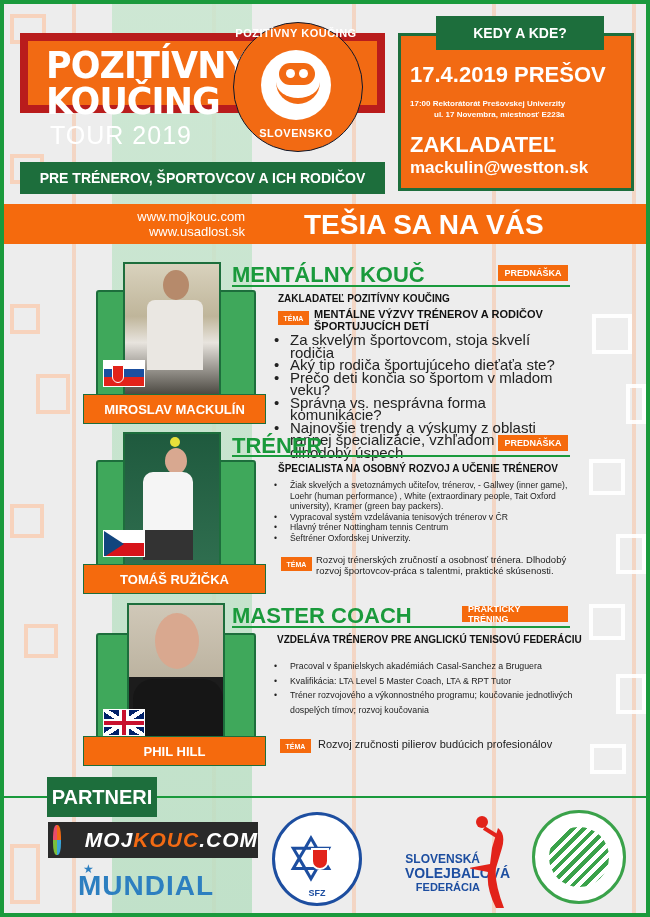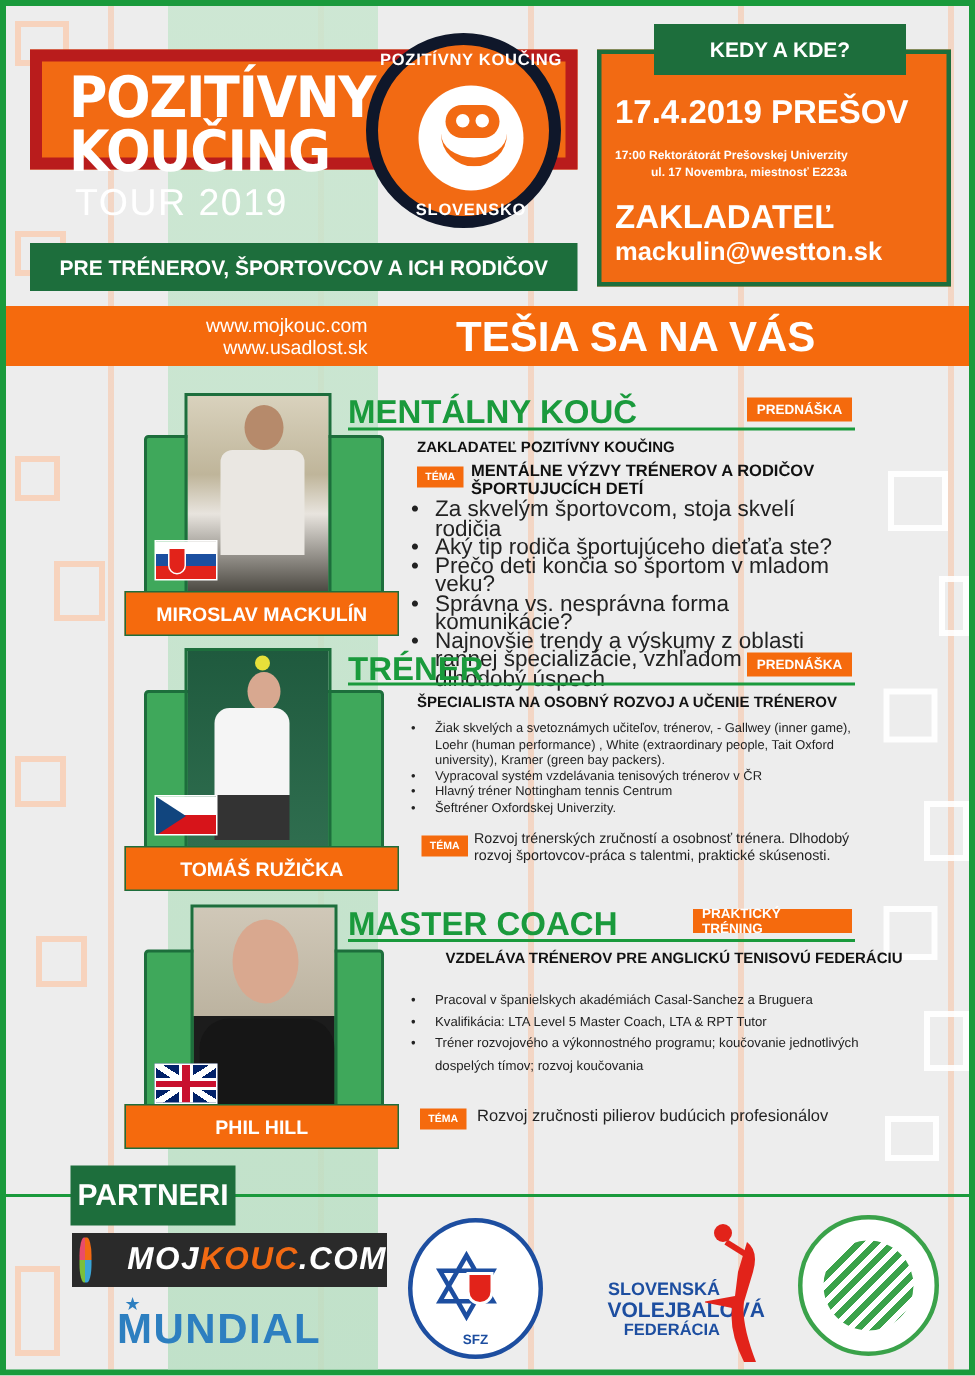--- a/index.html
+++ b/index.html
@@ -36,22 +36,22 @@
     position: absolute; left: 18px; top: 6px;
     color: #fff; font-weight: bold; font-size: 38px; line-height: 36px;
     font-family: "DejaVu Sans", sans-serif; letter-spacing: -1px;
     transform: scaleX(0.92); transform-origin: left;
   }
   .title-tour {
     position: absolute; left: 22px; top: 80px;
     color: #fff; font-size: 25px; letter-spacing: 1px;
   }
   .logo {
-    position: absolute; left: 244px; top: 22px; width: 130px; height: 130px;
-    border-radius: 50%; background: #f26a13; border: 8px solid #0f172a;
+    position: absolute; left: 233px; top: 22px; width: 130px; height: 130px;
+    border-radius: 50%; background: #f26a13; border: 1px solid #0f172a;
   }
   .logo-face {
     position: absolute; left: 27px; top: 27px; width: 70px; height: 70px;
     border-radius: 50%; background: #fff;
   }
   .logo-eyes {
     position: absolute; left: 18px; top: 13px; width: 36px; height: 22px;
     border-radius: 12px; background: #f26a13;
   }
   .logo-eyes::before, .logo-eyes::after {
@@ -274,21 +274,21 @@
   <div class="photo-bg" style="left:96px;top:633px;"></div>
   <div class="photo" style="left:127px;top:603px;width:98px;background:linear-gradient(180deg,#d0c8b8 0%,#bcb3a0 55%,#1c1c1c 55%);">
     <div style="position:absolute;left:26px;top:8px;width:44px;height:56px;border-radius:50%;background:#d9a88f;"></div>
     <div style="position:absolute;left:4px;top:74px;width:90px;height:60px;background:#161616;border-radius:20px 20px 0 0;"></div>
   </div>
   <div class="flag flag-uk" style="left:103px;top:709px;"></div>
   <div class="name-bar" style="left:83px;top:736px;">PHIL HILL</div>
   <div class="role-title" style="left:232px;top:603px;">MASTER COACH</div>
   <div class="role-line" style="left:232px;top:626px;width:338px;"></div>
   <div class="tag" style="left:462px;top:606px;width:106px;">PRAKTICKÝ TRÉNING</div>
-  <div class="desc" style="left:277px;top:634px;margin-left:20px;">VZDELÁVA TRÉNEROV PRE ANGLICKÚ TENISOVÚ FEDERÁCIU</div>
+  <div class="desc" style="left:277px;top:634px;">VZDELÁVA TRÉNEROV PRE ANGLICKÚ TENISOVÚ FEDERÁCIU</div>
   <ul class="bullets" style="left:272px;top:659px;width:305px;font-size:8.8px;line-height:14.5px;">
     <li>Pracoval v španielskych akadémiách Casal-Sanchez a Bruguera</li>
     <li>Kvalifikácia: LTA Level 5 Master Coach, LTA &amp; RPT Tutor</li>
     <li>Tréner rozvojového a výkonnostného programu; koučovanie jednotlivých dospelých tímov; rozvoj koučovania</li>
   </ul>
   <div class="tema-tag" style="left:280px;top:739px;">TÉMA</div>
   <div class="plain" style="left:318px;top:738px;font-size:11px;">Rozvoj zručnosti pilierov budúcich profesionálov</div>
 </div>
 
 <div class="partners-line"></div>

